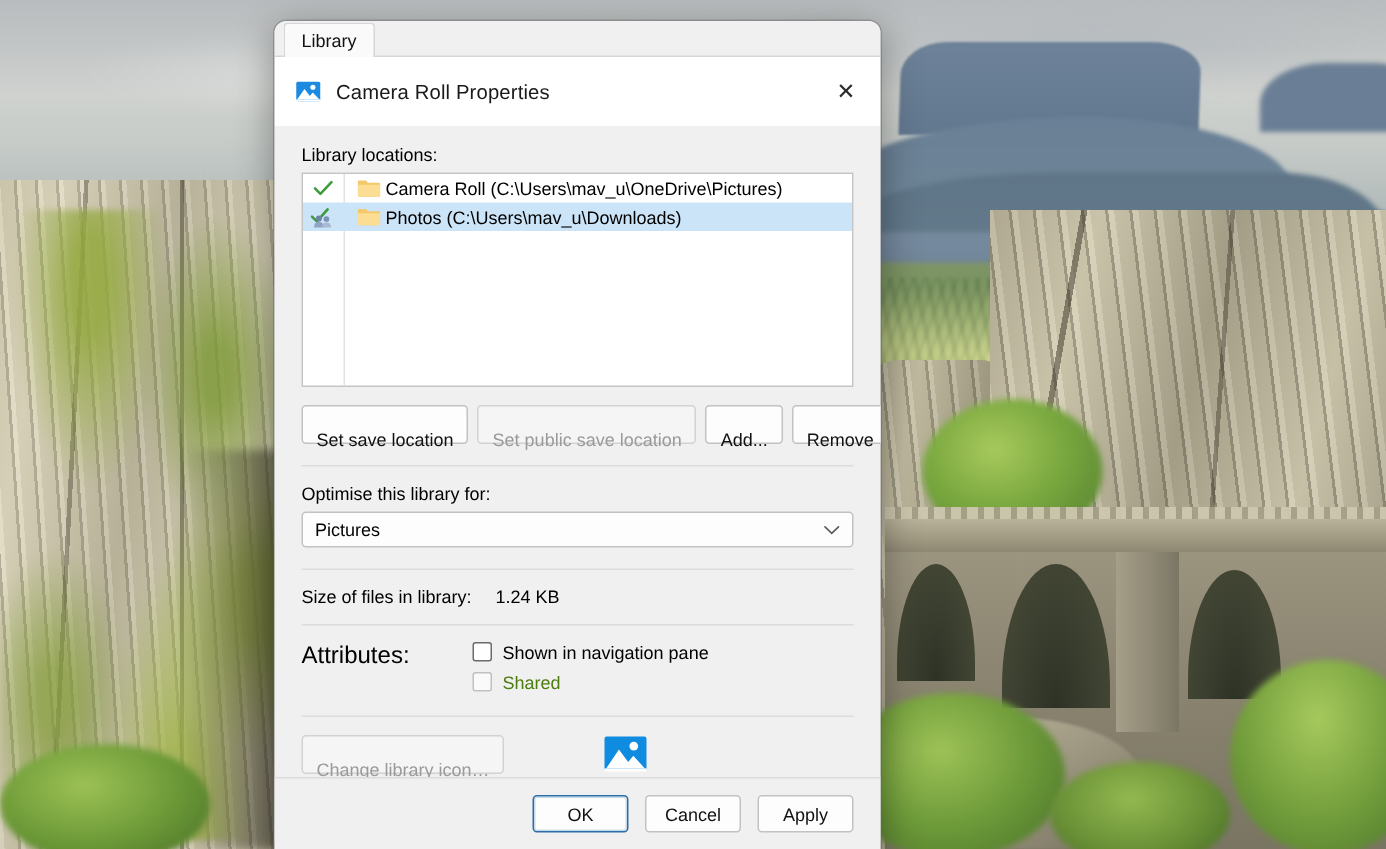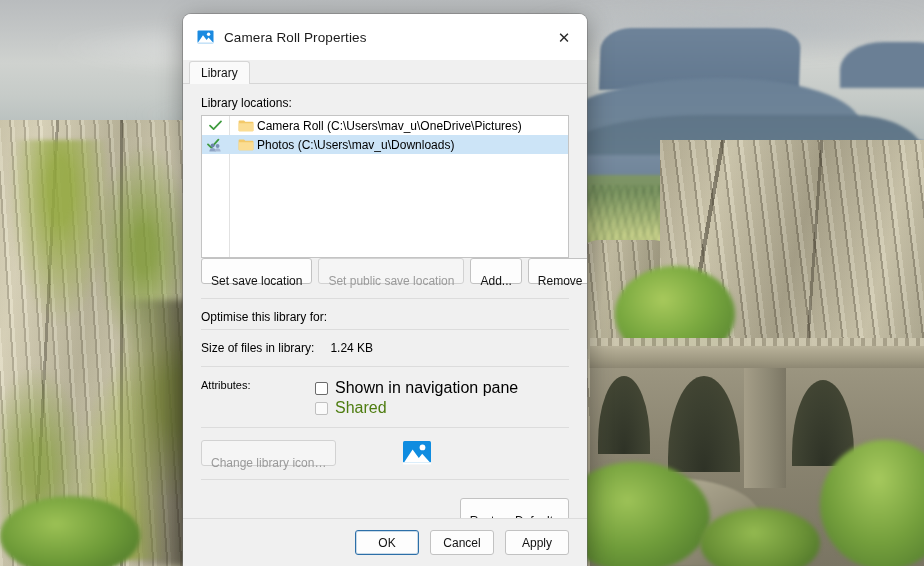--- a/index.html
+++ b/index.html
@@ -286,21 +286,21 @@
     height: 477px;
     position: relative;
   }
   .field-label { font-size: 12px; color: #000; margin-bottom: 5px; }
 
   
   #locations-list {
     background: #fff;
     border: 1px solid #c4c4c4;
     height: 143px;
-    margin-bottom: 0;
+    margin-bottom: 12px;
     position: relative;
     overflow: hidden;
     text-align: right;
   }
   #locations-list::after {
     
     content: "";
     position: absolute;
     left: 27px; top: 0; bottom: 0;
     width: 1px;
@@ -371,22 +371,22 @@
     transform: translateY(-50%);
     color: #555;
   }
 
   .row-line { display: flex; align-items: flex-end; font-size: 12px; margin-bottom: 11px; }
   .row-line .lbl { margin-right: 16px; }
   .row-line .val { }
 
   
   #attributes-block { display: flex; margin-bottom: 9px; }
-  #attributes-block .attr-label { width: 114px; font-size: 11px; padding-top: 1px; }
-  .check-row { display: flex; align-items: center; height: 20px; font-size: 16px; }
+  #attributes-block .attr-label { width: 114px; font-size: 16px; padding-top: 1px; }
+  .check-row { display: flex; align-items: flex-start; height: 20px; font-size: 12px; }
   .cbox {
     width: 13px; height: 13px;
     border: 1px solid #6b6b6b;
     background: #fff;
     border-radius: 2px;
     margin-right: 7px;
     flex: 0 0 13px;
   }
   .check-row.disabled .cbox { border-color: #c0c0c0; background: #fafafa; }
   .check-row.disabled .ctext { color: #4d7c0f; }
@@ -469,35 +469,35 @@
   <div class="wp-layer wp-cliffL"></div>
   <div class="wp-layer wp-cliffL-strata"></div>
   <div class="wp-layer wp-cliffL-cracks"></div>
   <div class="wp-layer wp-cliffL-moss"></div>
   <div class="wp-layer wp-cliffL-shadow"></div>
   <div class="wp-tree t4"></div>
 </div>
 
 <div id="dialog">
 
+  <div id="tabstrip">
+    <div class="tab">Library</div>
+  </div>
+
   <div id="titlebar">
     <svg class="pic-icon" width="17" height="16" viewBox="0 0 17 16">
       <rect x="0.5" y="1.5" width="16" height="13" rx="1" fill="#1b8ae0"></rect>
       <circle cx="11.6" cy="5.2" r="1.7" fill="#ffffff"></circle>
       <path d="M1.2 13.2 L6.0 6.3 L9.6 11.0 L11.5 8.6 L15.8 13.2 Z" fill="#ffffff"></path>
       <rect x="0.5" y="13.2" width="16" height="1.3" fill="#ffffff"></rect>
     </svg>
     <div class="title-text">Camera Roll Properties</div>
     <div id="close-btn">
       <span class="x">✕</span>
     </div>
-  </div>
-
-  <div id="tabstrip">
-    <div class="tab">Library</div>
   </div>
 
   <div id="body">
 
     <div class="field-label">Library locations:</div>
 
     <div id="locations-list">
 
       <div class="loc-row">
         <div class="loc-status">
@@ -538,20 +538,28 @@
     <div class="btn-row">
       <button class="btn">Set save location</button>
       <button class="btn disabled">Set public save location</button>
       <button class="btn">Add...</button>
       <button class="btn">Remove</button>
     </div>
 
     <hr class="sep">
 
     <div class="field-label">Optimise this library for:</div>
+    <div id="optimise-select">
+      <span>Pictures</span>
+      <span class="chev">
+        <svg width="11" height="7" viewBox="0 0 11 7">
+          <path d="M1 1.2 L5.5 5.6 L10 1.2" stroke="#5a5a5a" stroke-width="1.1" fill="none" stroke-linecap="round"></path>
+        </svg>
+      </span>
+    </div>
 
     <hr class="sep">
 
     <div class="row-line">
       <span class="lbl">Size of files in library:</span>
       <span class="val">1.24 KB</span>
     </div>
 
     <hr class="sep">
 

